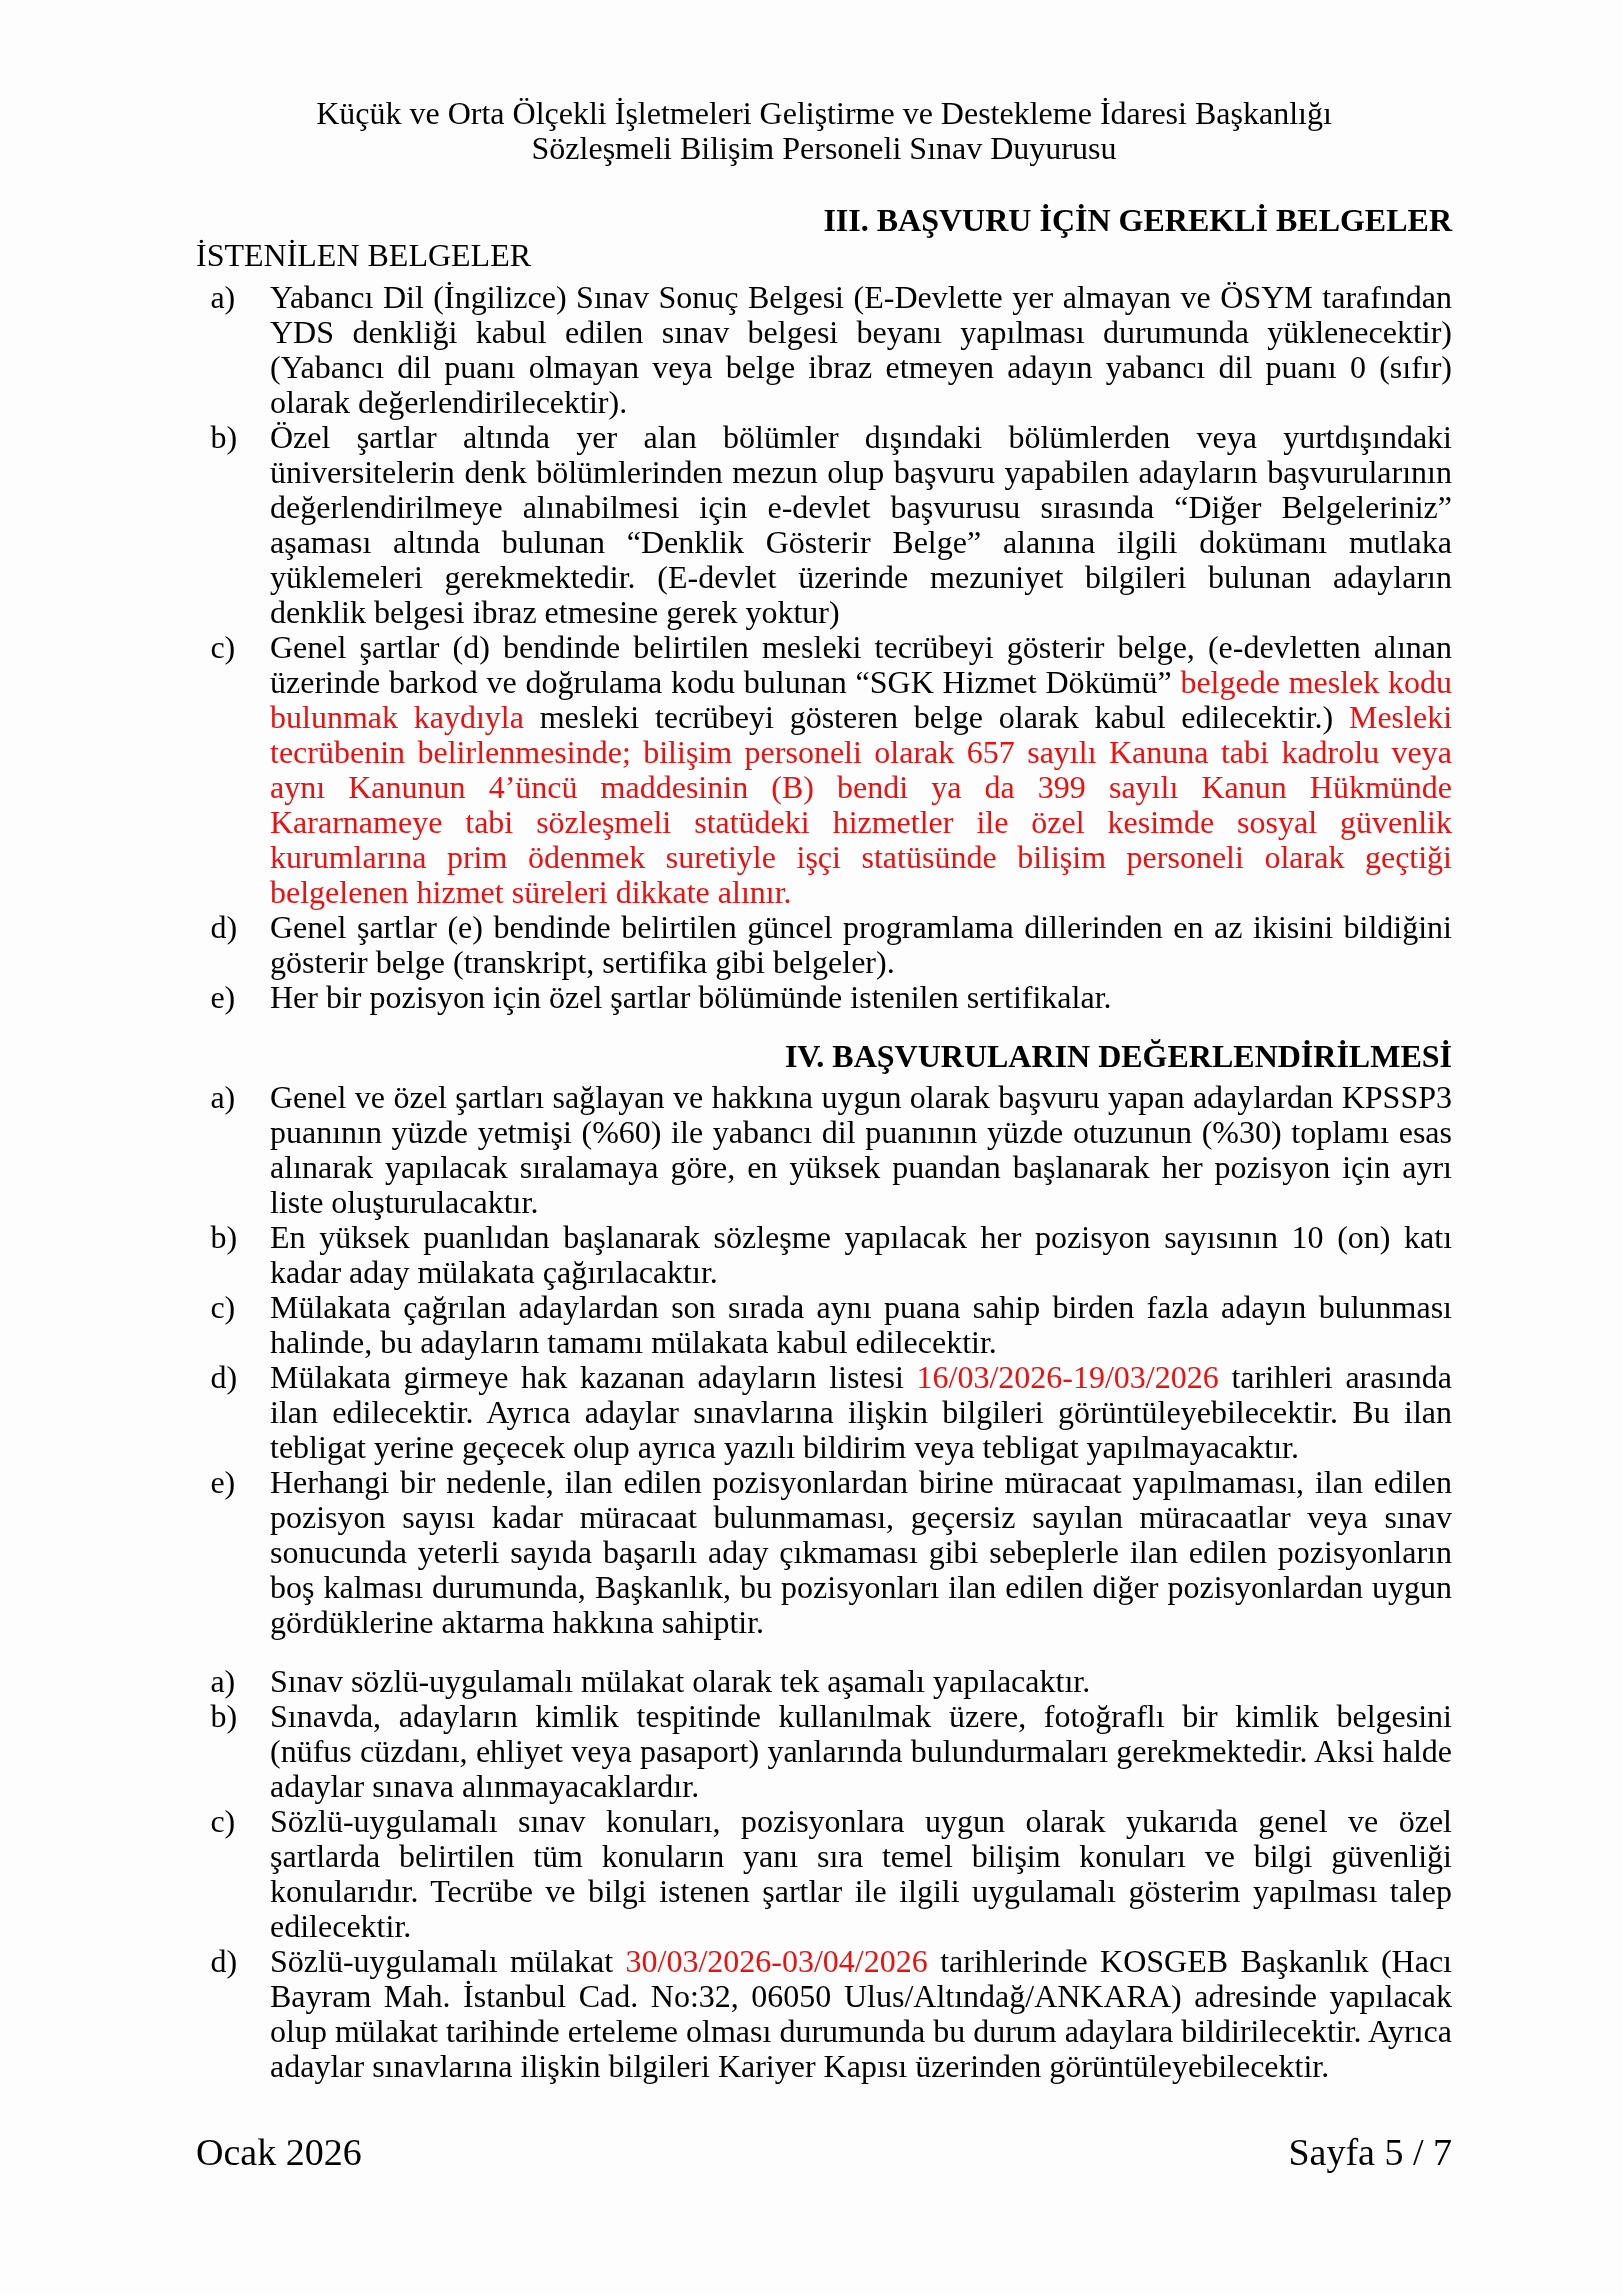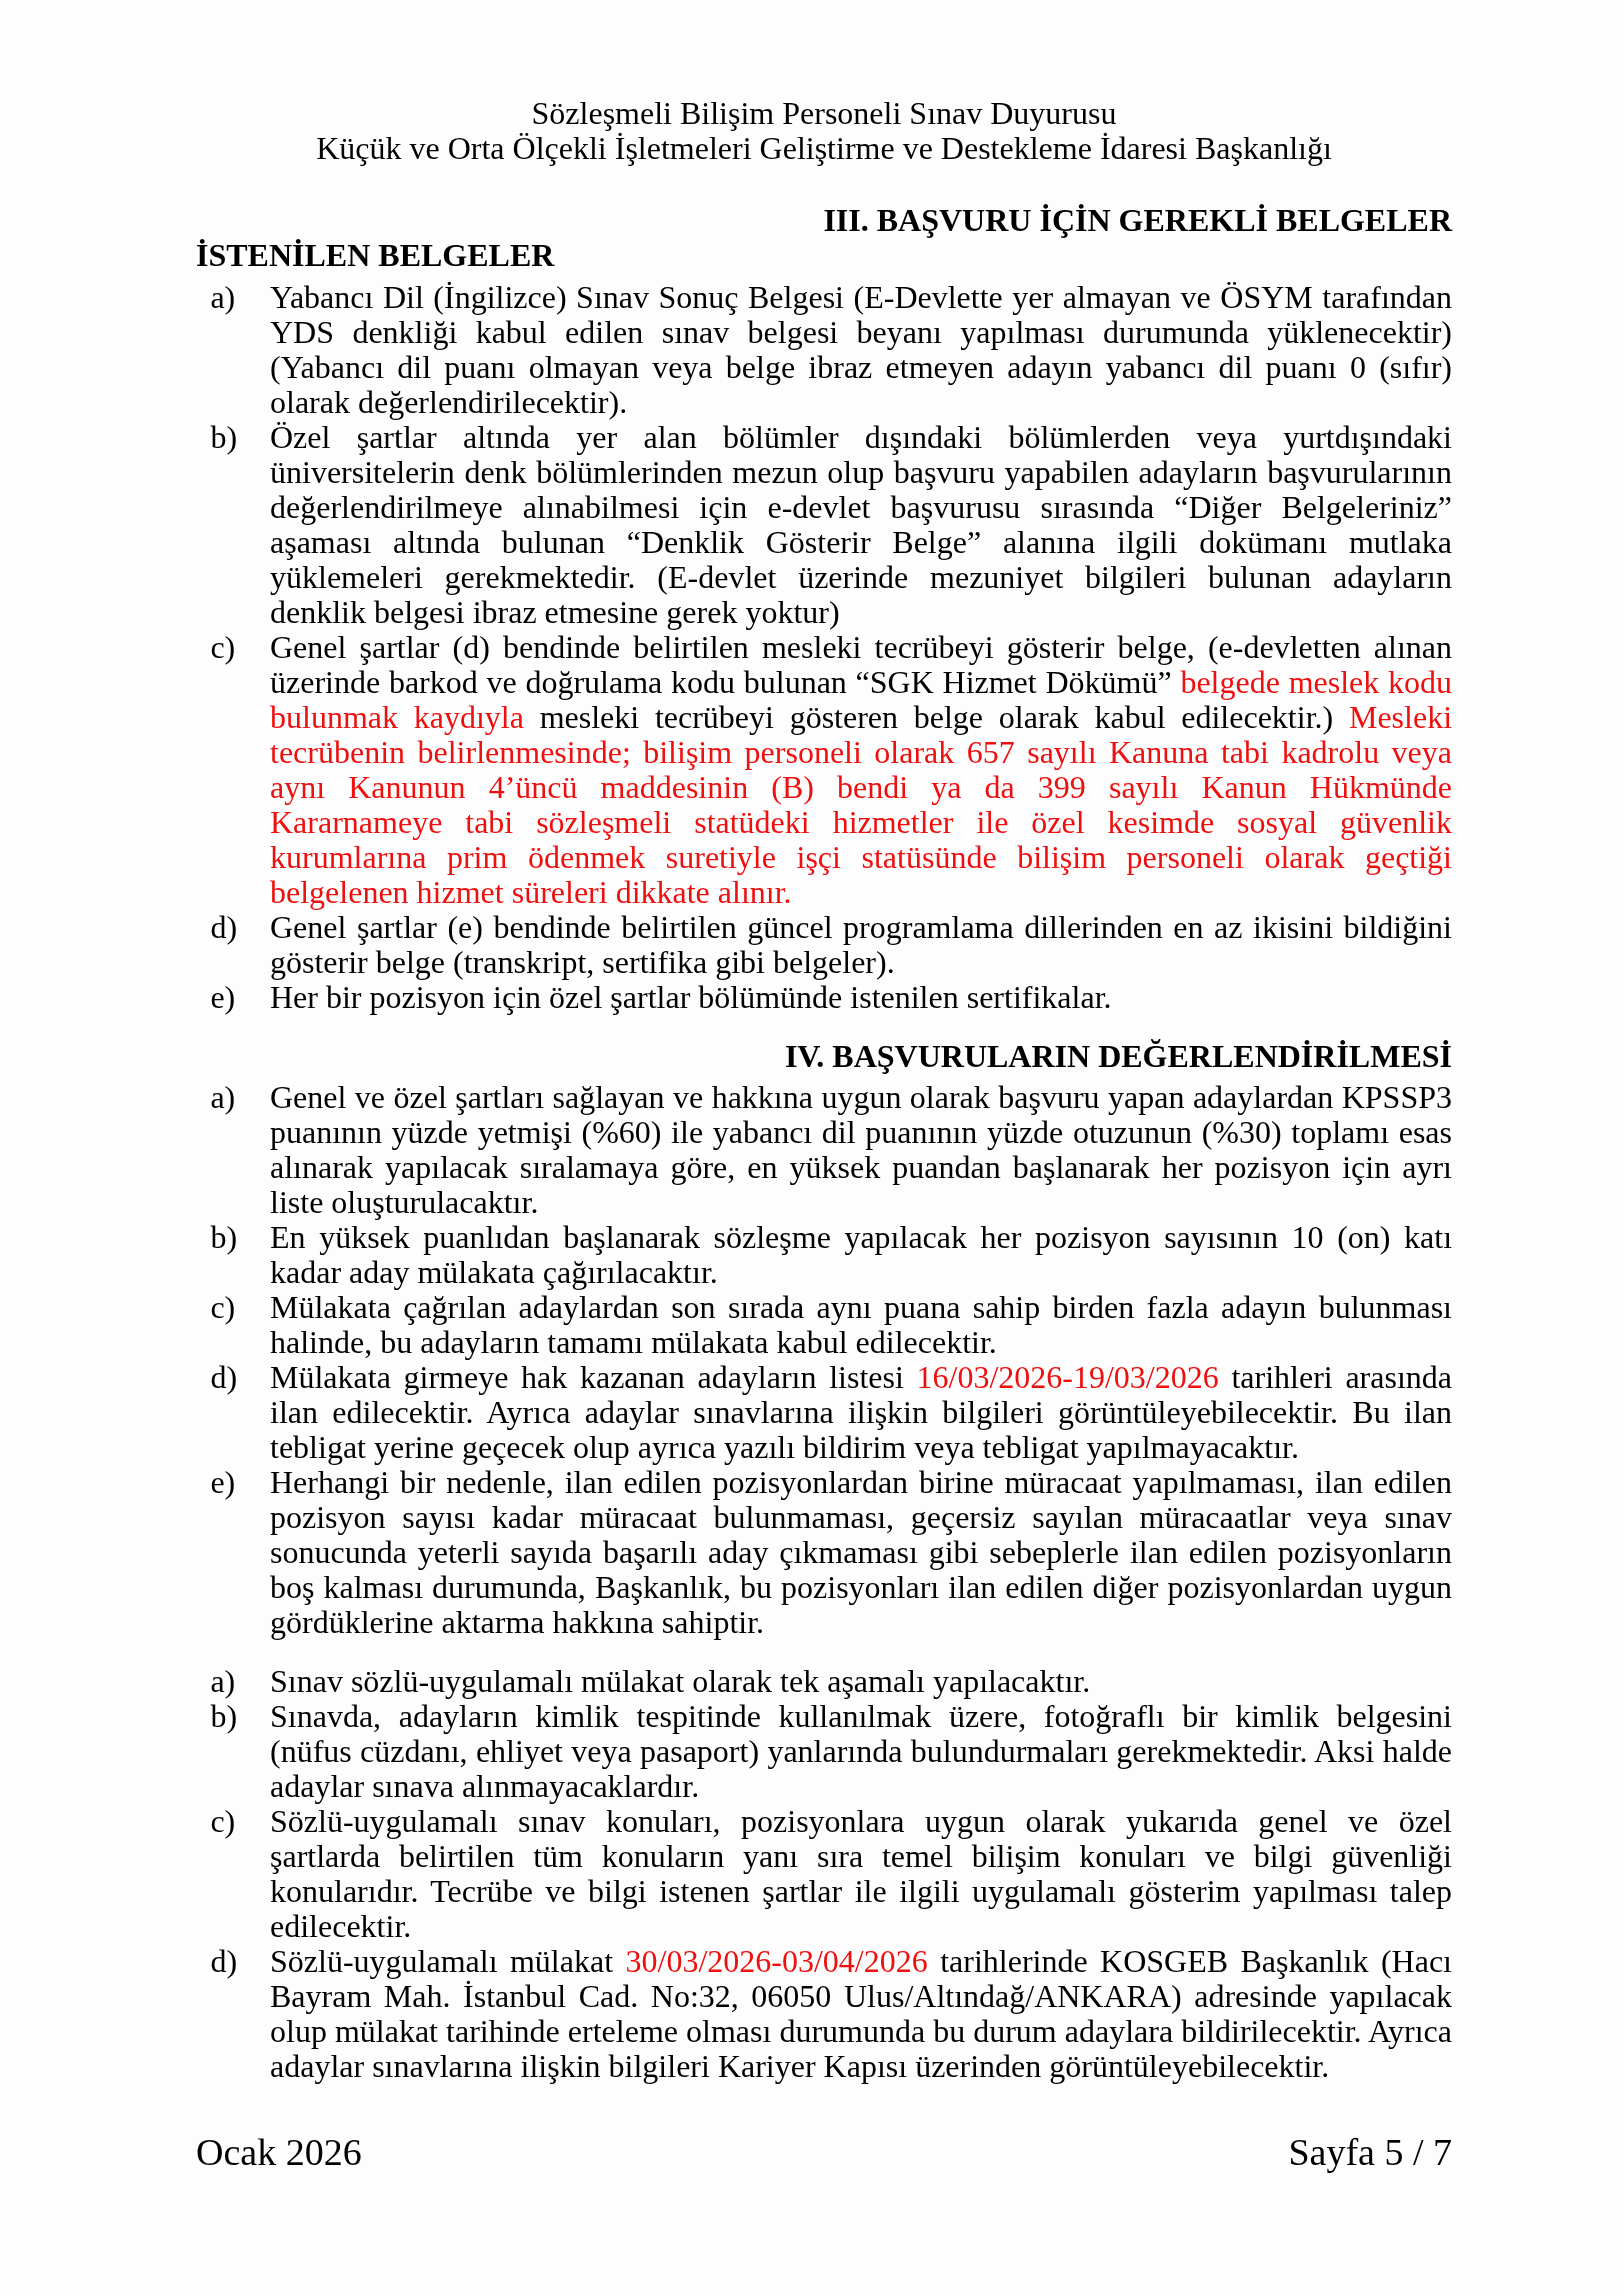--- a/index.html
+++ b/index.html
@@ -22,21 +22,21 @@
     width: 1256px;
   }
   .doc-header {
     text-align: center;
     margin-bottom: 37px;
   }
   .doc-header div { white-space: nowrap; }
   .section { margin: 0; }
   .section + .section { margin-top: 24px; }
   .sec-title { font-weight: bold; text-align: right; }
-  .sec-subtitle { font-weight: bold; }
+  .sec-subtitle { font-weight: normal; }
   .list { margin-top: 6.5px; }
   .li { display: flex; }
   .li .marker {
     flex: 0 0 74px;
     box-sizing: border-box;
     padding-left: 14.4px;
   }
   .li .itext {
     flex: 1 1 auto;
     text-align: justify;
@@ -54,22 +54,22 @@
     font-size: 38px;
   }
 </style>
 </head>
 <body>
 
 <div class="page">
   <div class="content">
 
     <div class="doc-header">
+      <div>Küçük ve Orta Ölçekli İşletmeleri Geliştirme ve Destekleme İdaresi Başkanlığı</div>
       <div>Sözleşmeli Bilişim Personeli Sınav Duyurusu</div>
-      <div>Küçük ve Orta Ölçekli İşletmeleri Geliştirme ve Destekleme İdaresi Başkanlığı</div>
     </div>
 
     <div class="section">
       <div class="sec-title">III. BAŞVURU İÇİN GEREKLİ BELGELER</div>
       <div class="sec-subtitle">İSTENİLEN BELGELER</div>
       <div class="list">
           <div class="li">
             <span class="marker">a)</span>
             <span class="itext"><span>Yabancı Dil (İngilizce) Sınav Sonuç Belgesi (E-Devlette yer almayan ve ÖSYM tarafından YDS denkliği kabul edilen sınav belgesi beyanı yapılması durumunda yüklenecektir) (Yabancı dil puanı olmayan veya belge ibraz etmeyen adayın yabancı dil puanı 0 (sıfır) olarak değerlendirilecektir).</span></span>
           </div>

